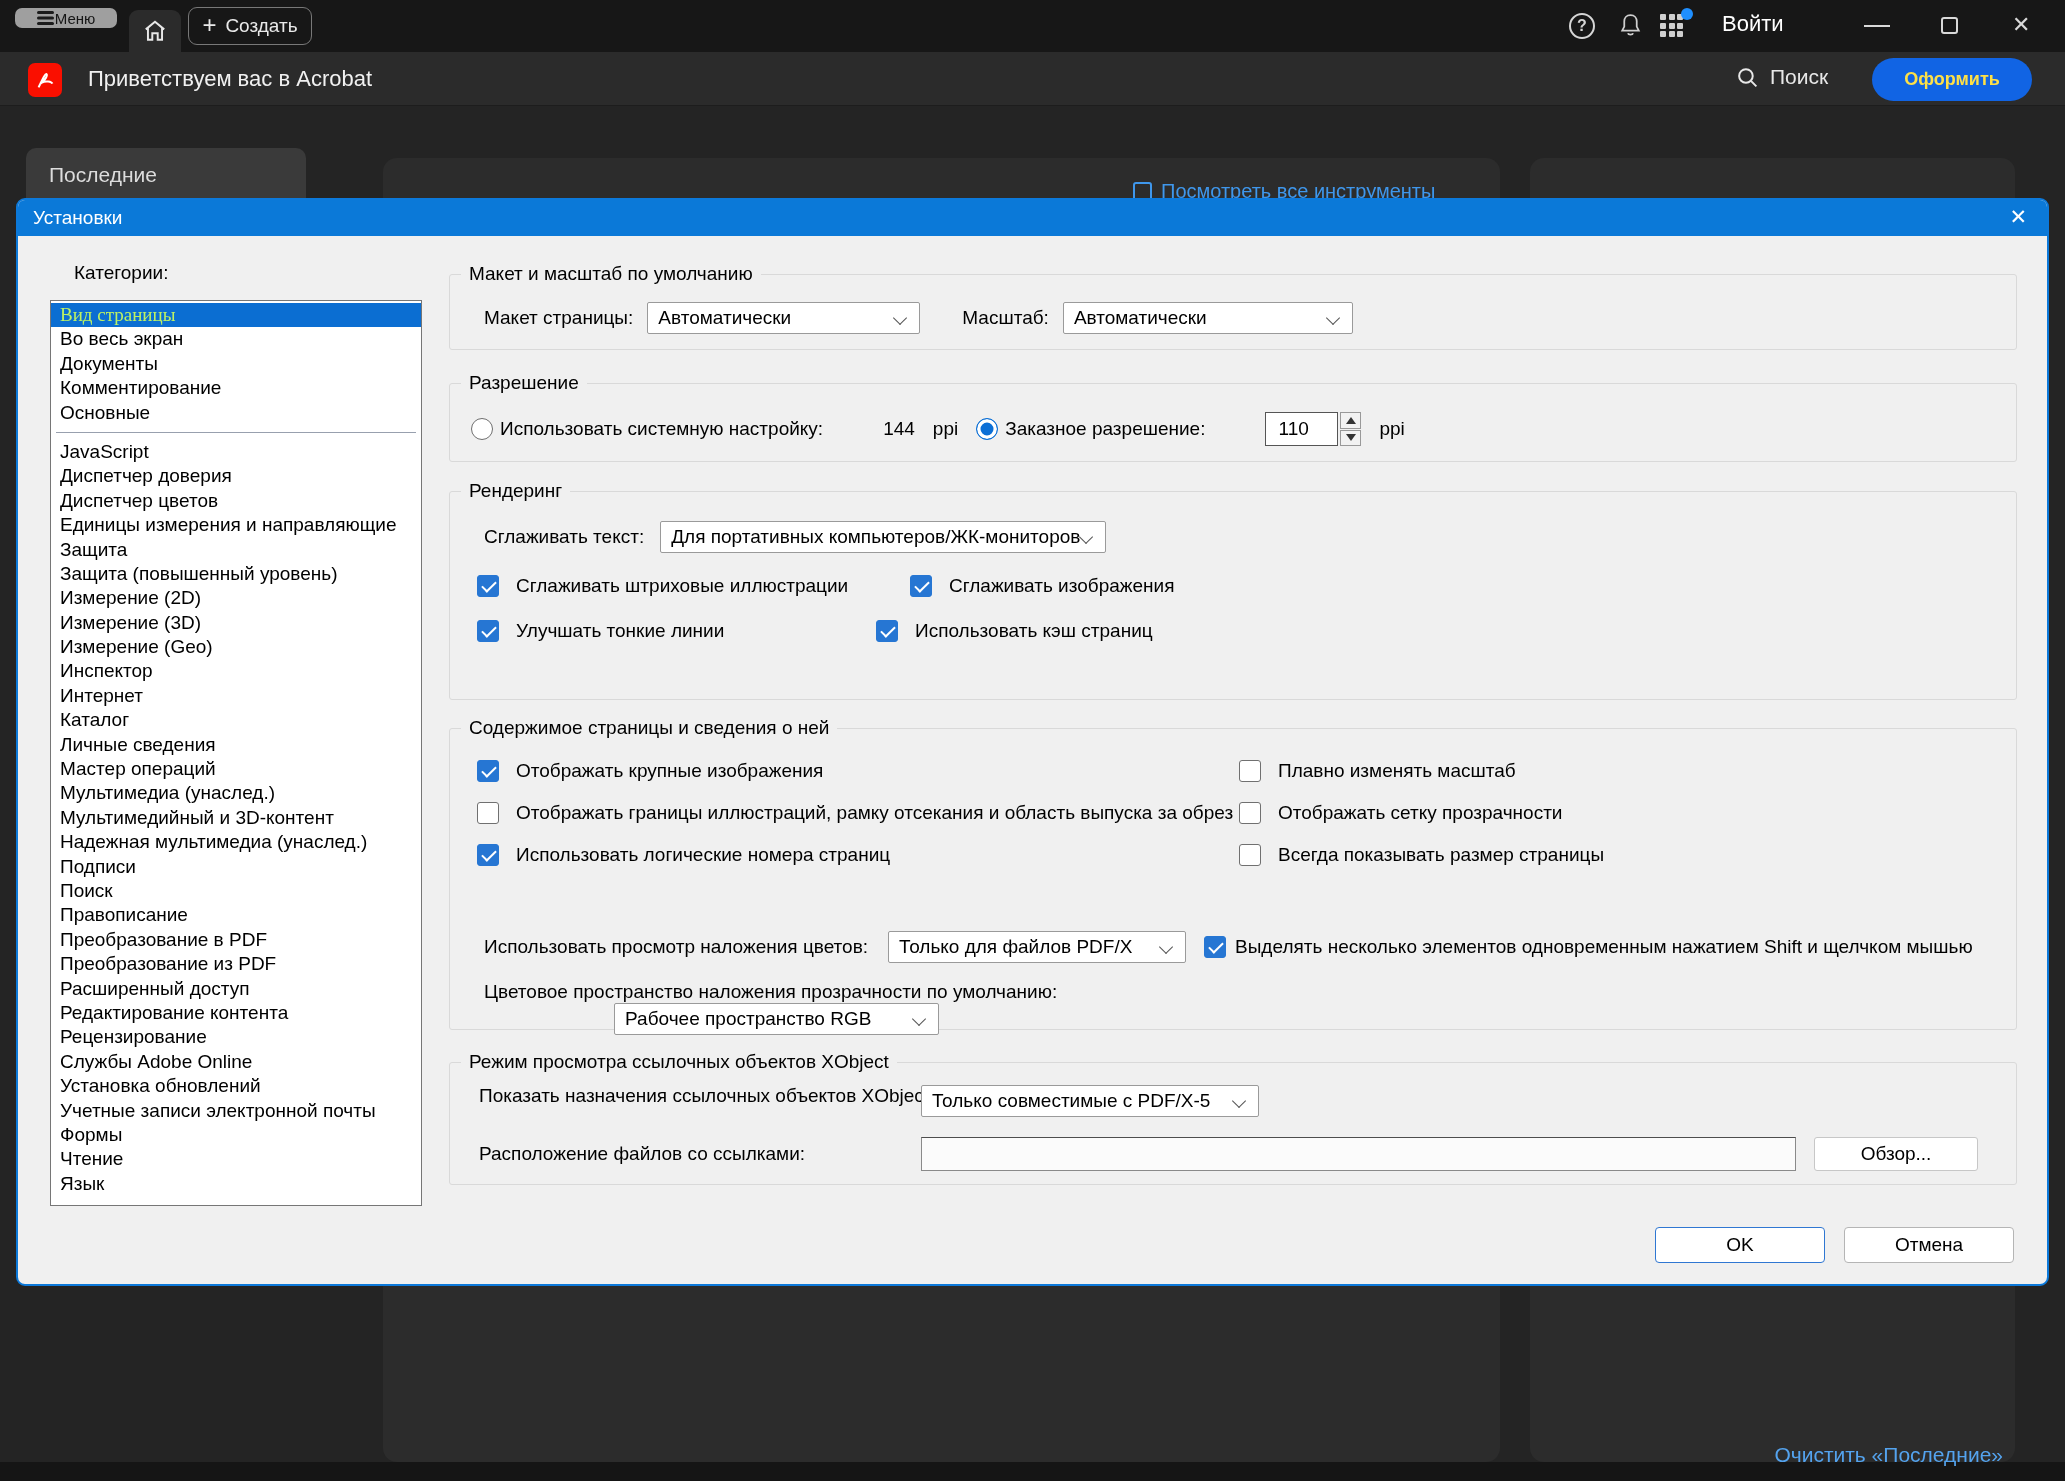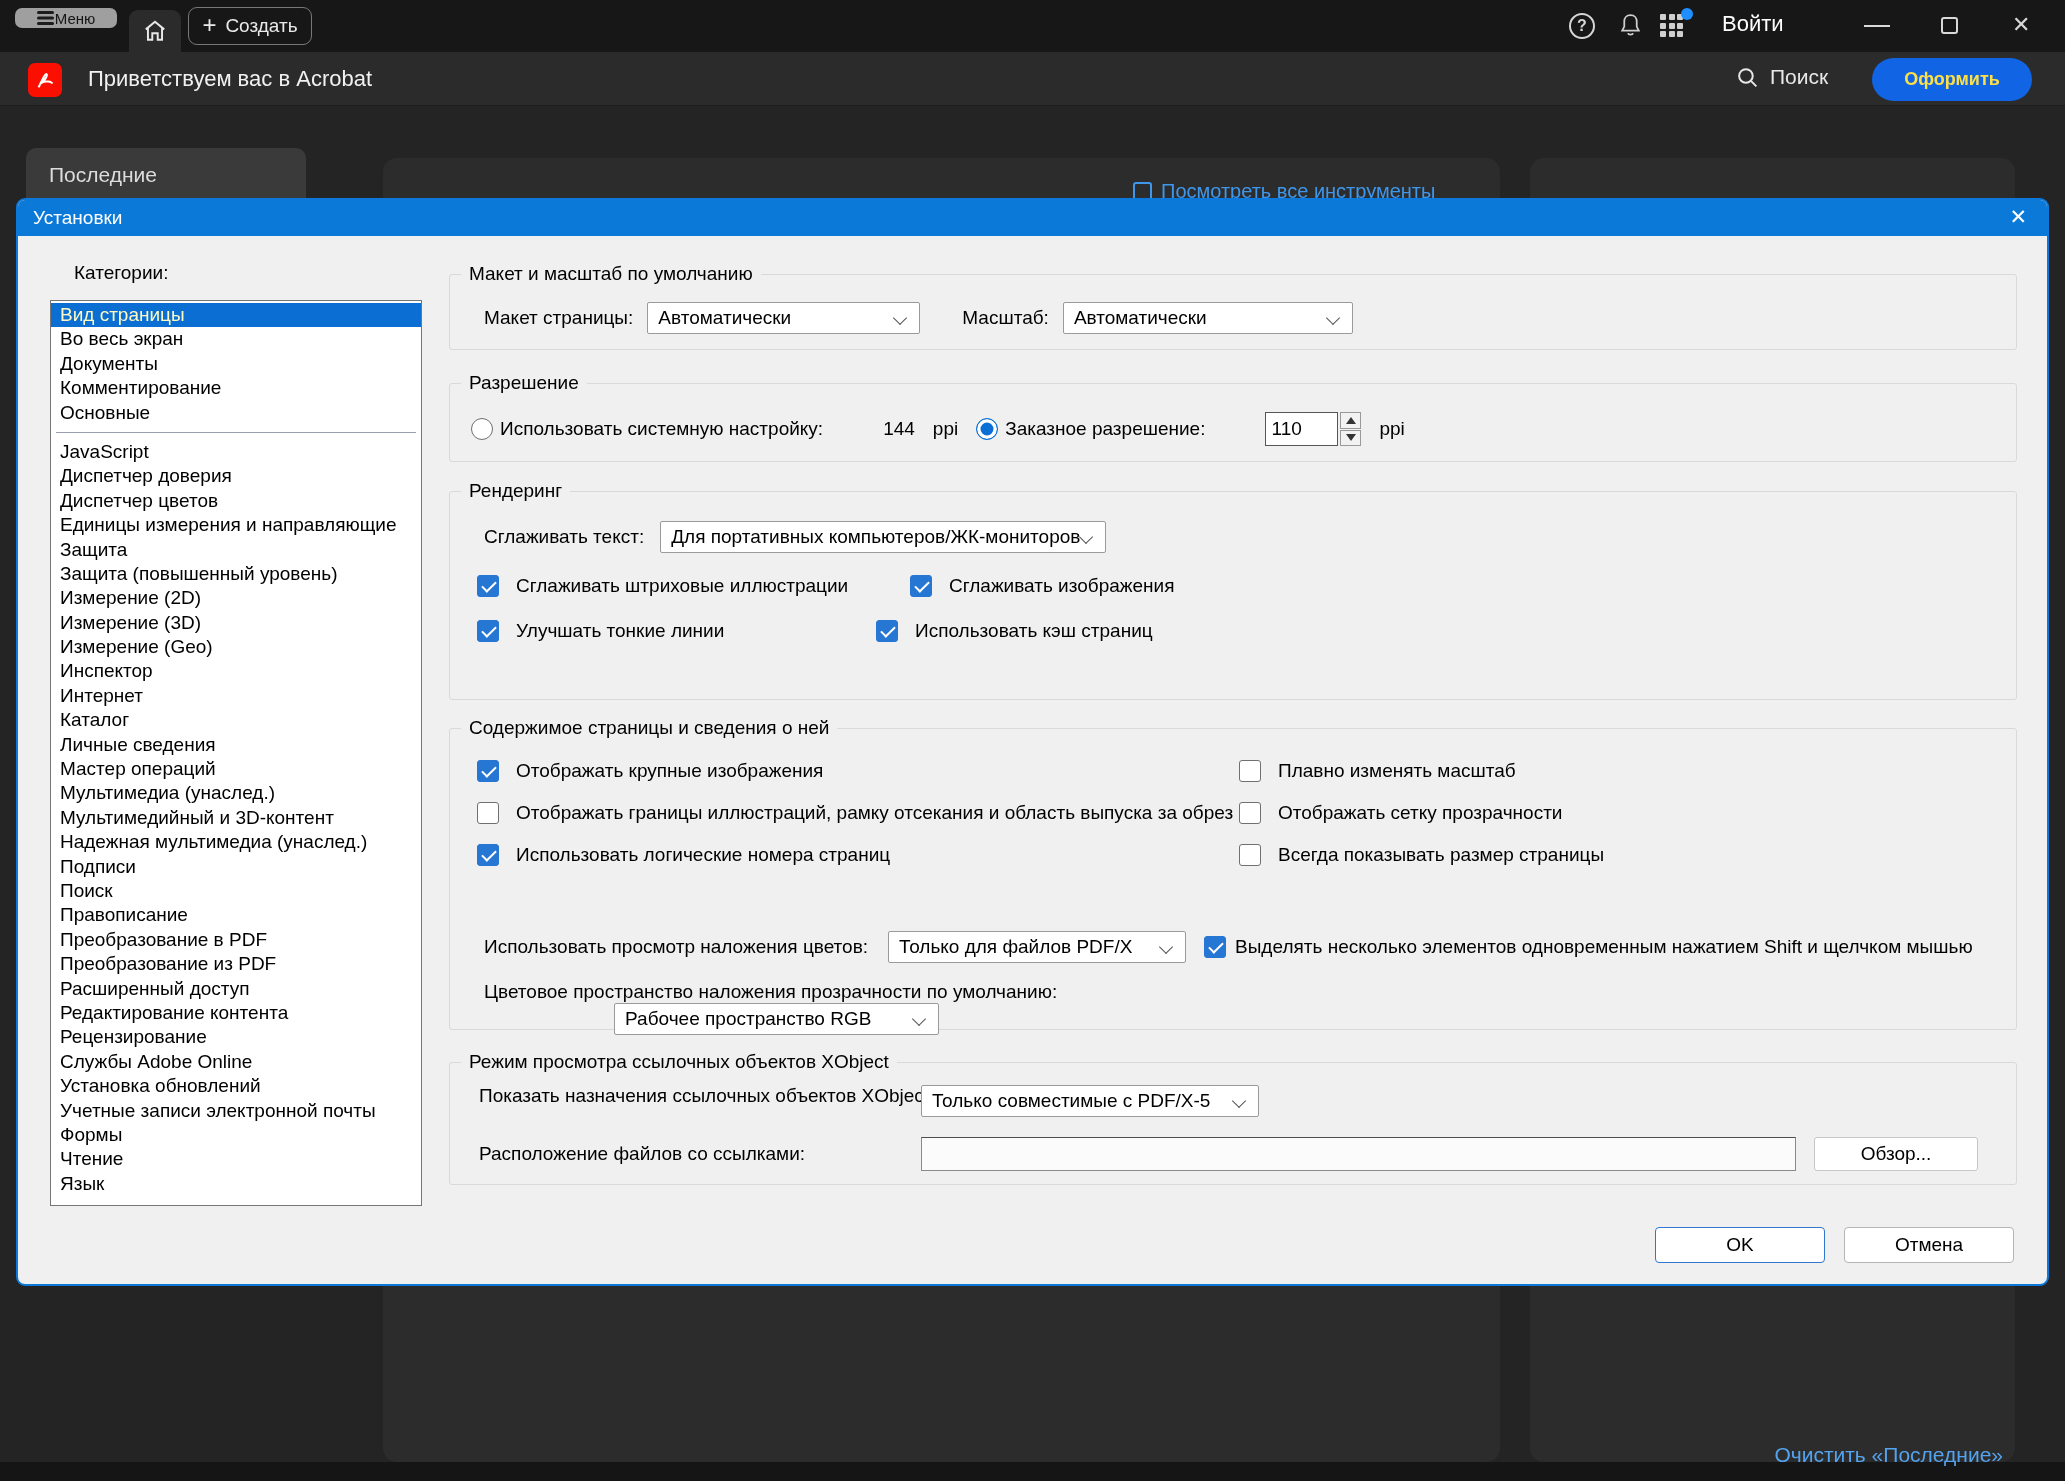--- a/index.html
+++ b/index.html
@@ -60,21 +60,21 @@
   .dialog { position:absolute; left:16px; top:198px; width:2033px; height:1088px; background:#f0f0f0;
     border:2.5px solid #0c79da; border-radius:9px; box-sizing:border-box; z-index:10; overflow:hidden;
     color:#000; }
   .dlg-title { position:absolute; left:0; top:0; width:100%; height:36px; background:#0b79d8; color:#fff;
     font-size:19px; display:flex; align-items:center; padding-left:15px; box-sizing:border-box; }
   .dlg-close { position:absolute; right:20px; top:5px; color:#fff; font-size:21px; font-weight:300; }
   .cats-label { position:absolute; left:56px; top:62px; font-size:19px; }
   .listbox { position:absolute; left:32px; top:100px; width:372px; height:906px; background:#fff;
     border:1px solid #767676; box-sizing:border-box; overflow:hidden; padding-top:2px; }
   .cat-item { height:24.4px; line-height:24.4px; font-size:19px; padding-left:9px; white-space:nowrap; }
-  .cat-item.selected { background:#0b6ed2; color:#fef9c3; }
+  .cat-item.selected { background:#0b6ed2; color:#bef264;font-family:Liberation Serif, serif; }
   .cat-div { border-top:1px solid #98a0ae; margin:7px 5px; }
   .group { position:absolute; left:431px; width:1568px; border:1px solid #d9d9d9; border-radius:3px;
     box-sizing:border-box; }
   .legend { position:absolute; top:-12px; left:11px; background:#f0f0f0; padding:0 8px; font-size:19px;
     white-space:nowrap; }
   .row { position:absolute; display:flex; align-items:center; }
   .lbl { font-size:19px; white-space:nowrap;margin-left:8px; }
   .sel { position:relative; height:32px; background:#fff; border:1px solid #9a9a9a; border-radius:2px;
     box-sizing:border-box; display:flex; align-items:center; padding:0 34px 0 10px; font-size:19px;
     white-space:nowrap; }
@@ -84,21 +84,21 @@
     border-radius:3px; box-sizing:border-box; }
   .cb.checked { background:#2676d3; border-color:#2676d3; }
   .cb.checked::after { content:""; position:absolute; left:3.5px; top:4.5px; width:12px; height:6px;
     border-left:2.6px solid #fff; border-bottom:2.6px solid #fff; transform:rotate(-45deg); }
   .cbrow { position:absolute; display:flex; align-items:center; gap:9px; }
   .radio { flex:none; width:22px; height:22px; border-radius:50%; background:#fff; border:1.5px solid #6f6f6f;
     box-sizing:border-box; }
   .radio.checked { background:#0b6fd6; border:1px solid #0b6fd6; box-shadow:inset 0 0 0 3.5px #fff; }
   .spin { display:flex; align-items:stretch; height:34px; }
   .spin-val { width:73px; background:#fff; border:1px solid #555; box-sizing:border-box; font-size:19px;
-    display:flex; align-items:center; padding-left:5px; }
+    display:flex; align-items:center; padding-left:12px; }
   .spin-btns { width:21px; display:flex; flex-direction:column; margin-left:2px; }
   .spin-btns span { flex:1; border:1px solid #999; background:#f2f2f2; display:flex; align-items:center;
     justify-content:center; box-sizing:border-box; }
   .spin-btns span + span { margin-top:1px; }
   .tri-up { width:0; height:0; border-left:5px solid transparent; border-right:5px solid transparent;
     border-bottom:7px solid #333; }
   .tri-dn { width:0; height:0; border-left:5px solid transparent; border-right:5px solid transparent;
     border-top:7px solid #333; }
   .loc-input { position:absolute; left:450px; top:0; width:875px; height:34px; background:#fbfbfb;
     border:1px solid #8a8a8a; border-top-color:#4d4d4d; box-sizing:border-box; font-size:19px;

